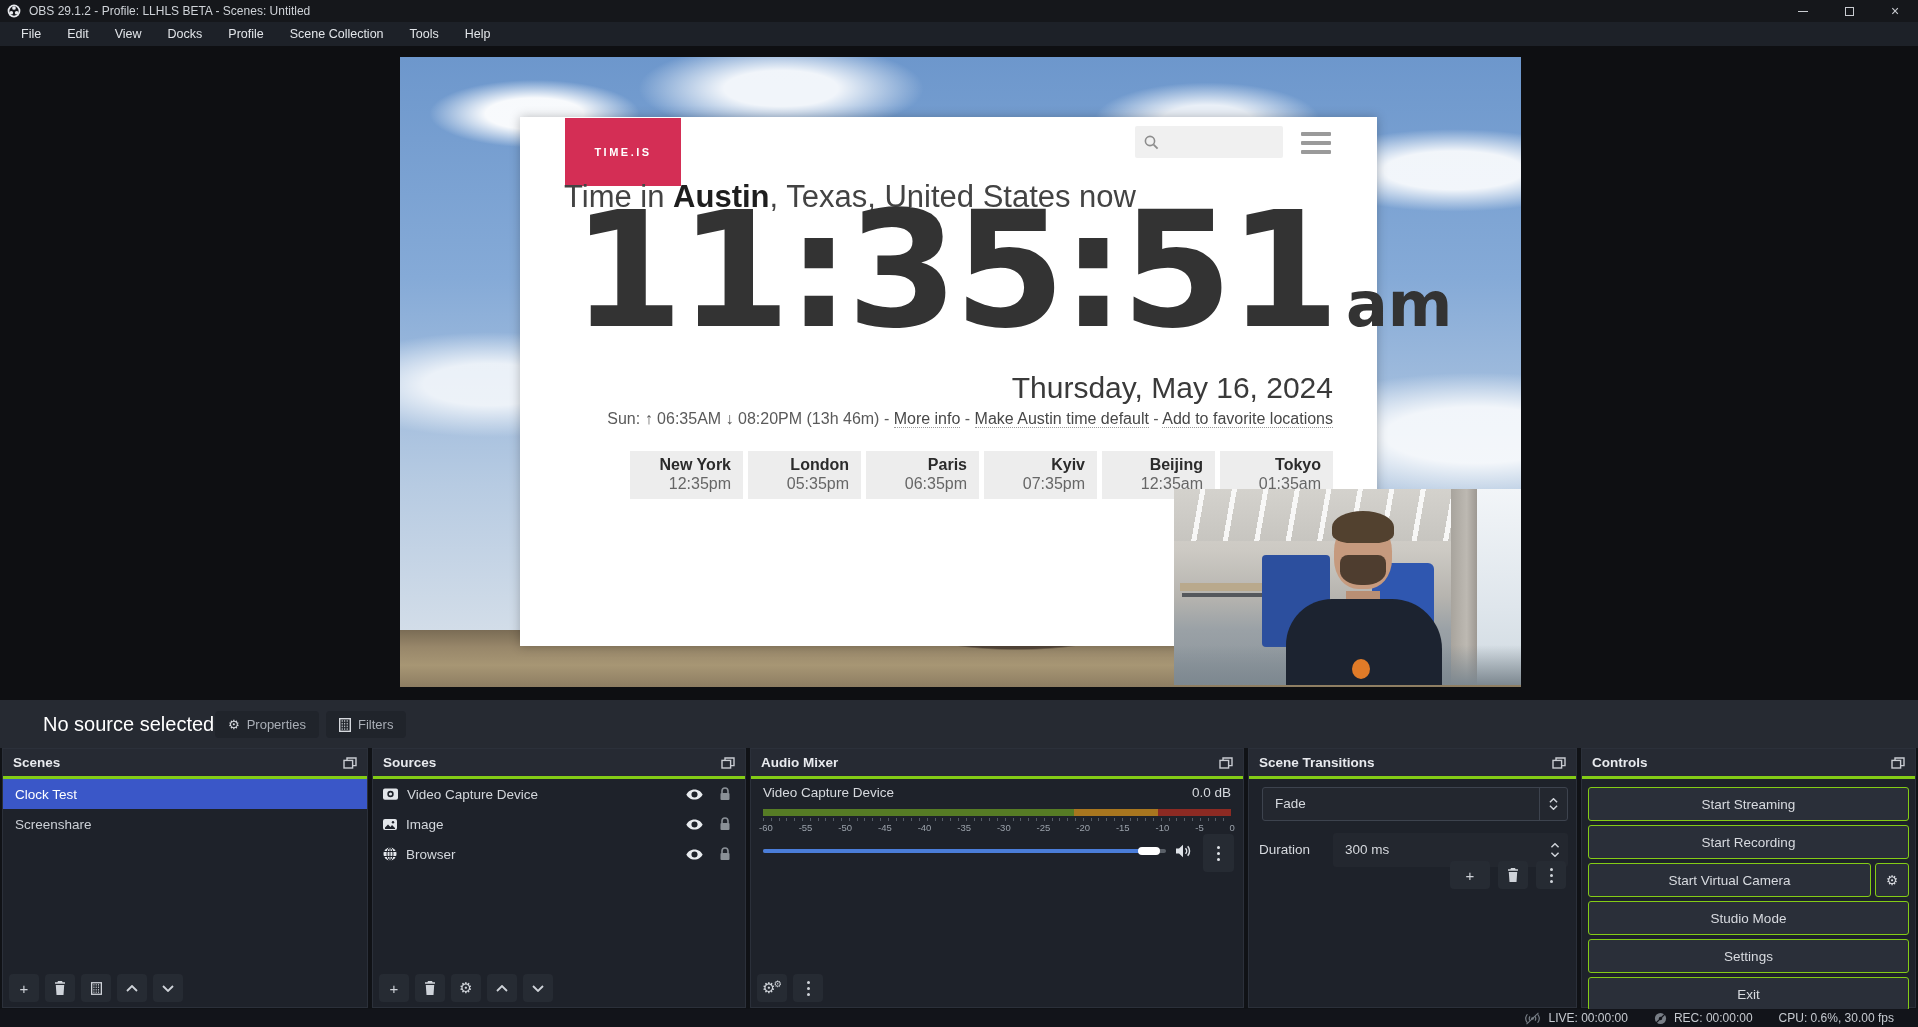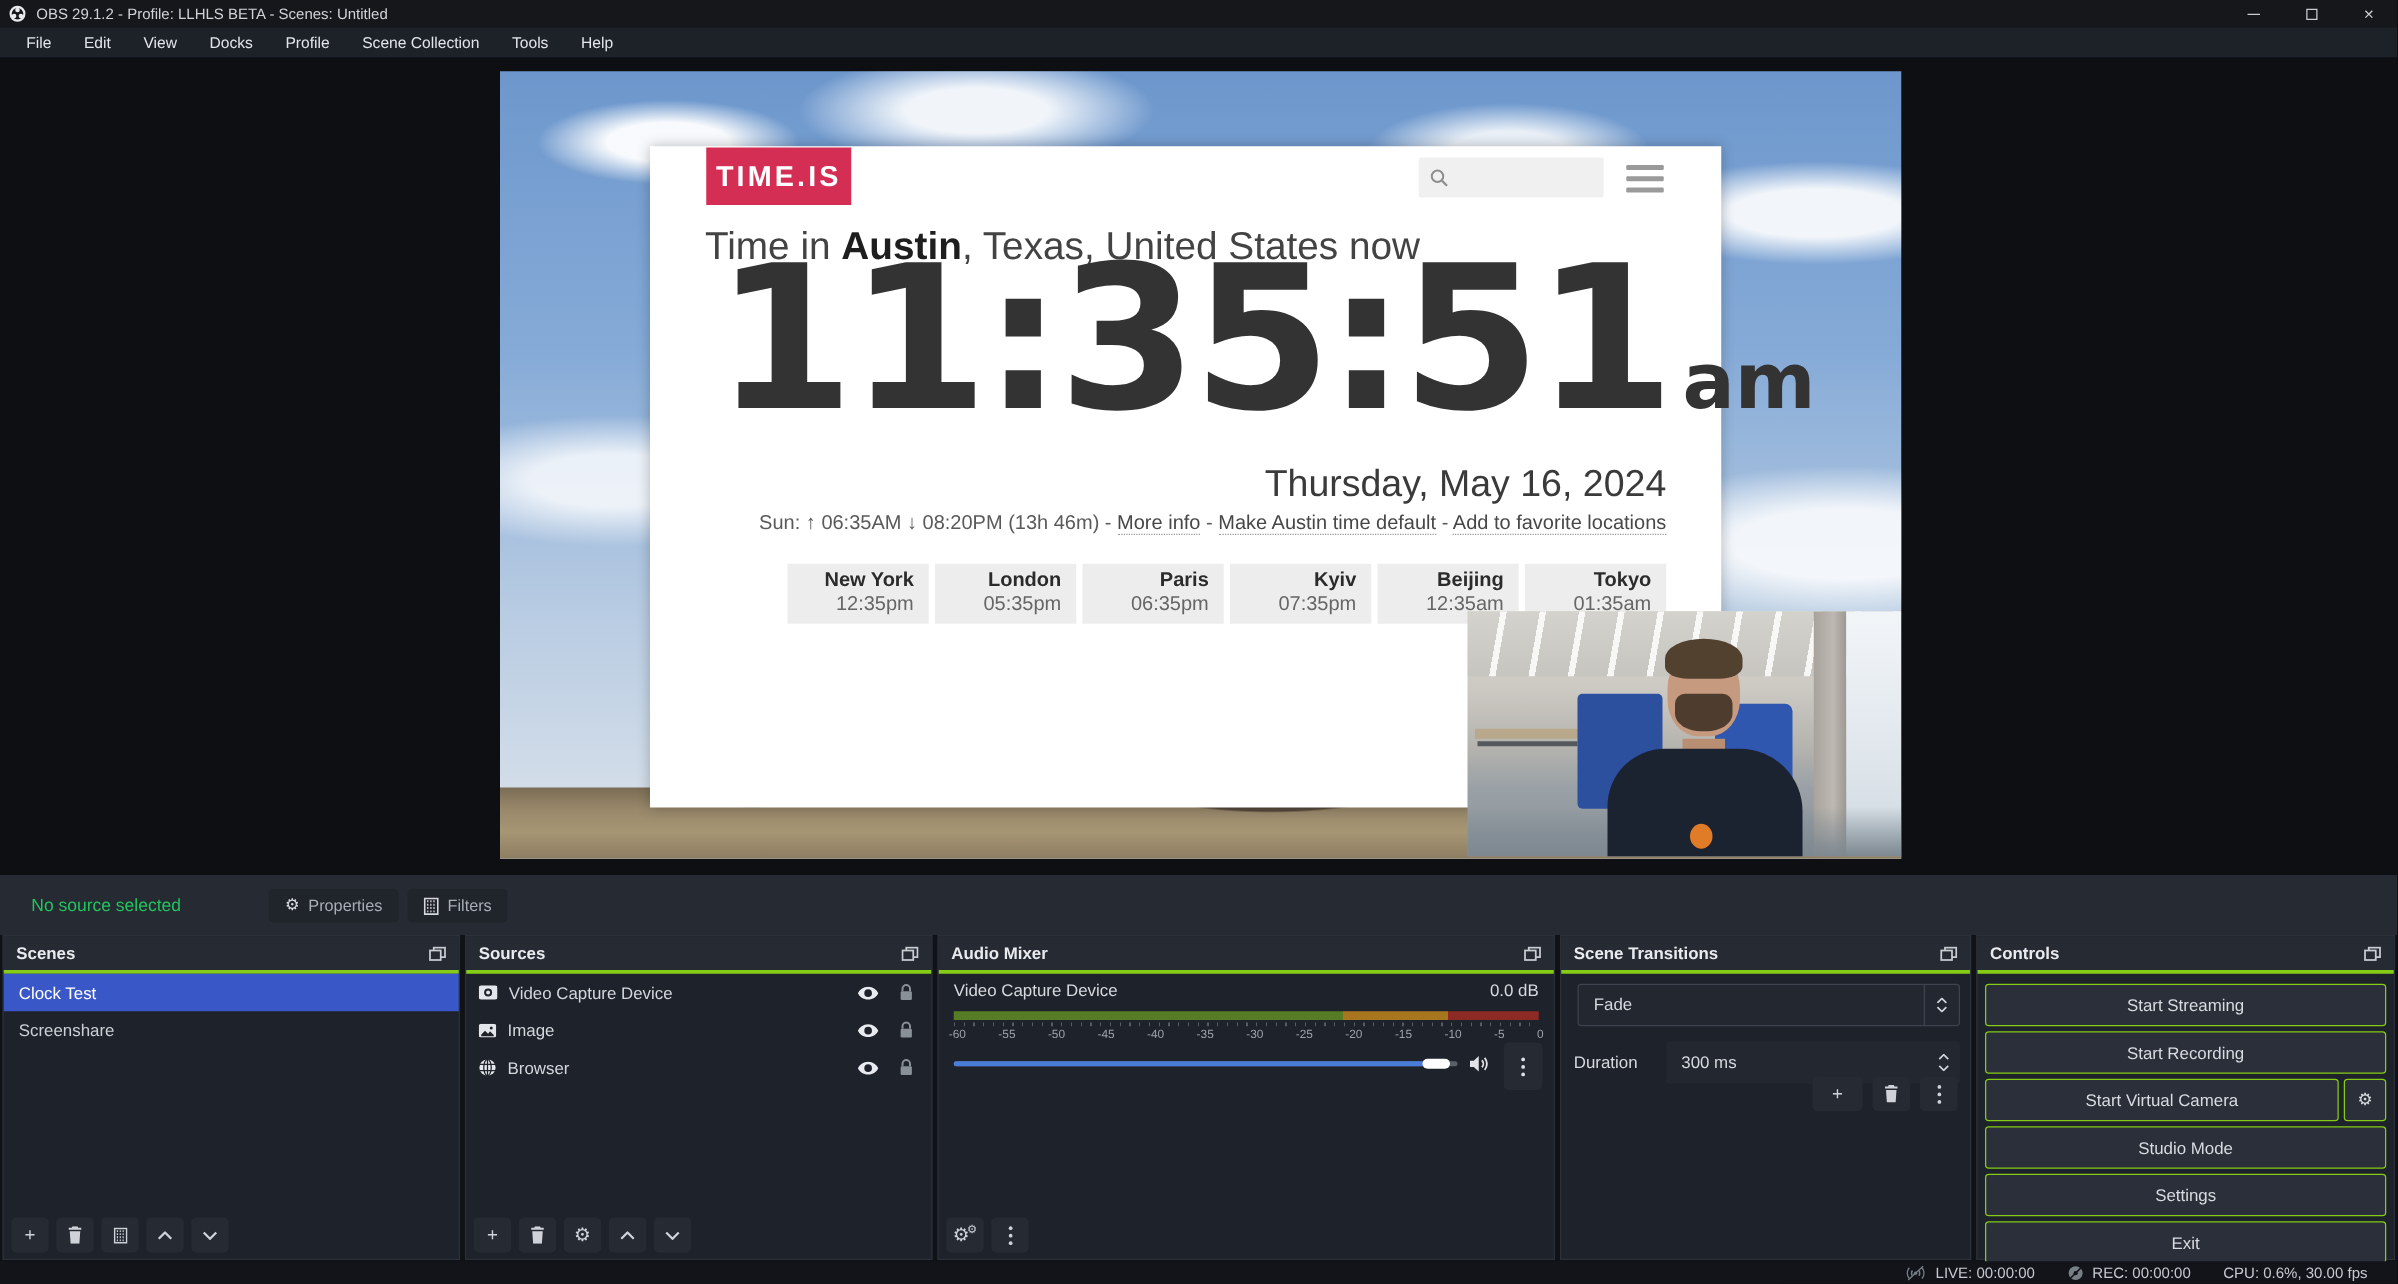--- a/index.html
+++ b/index.html
@@ -31,22 +31,22 @@
       radial-gradient(260px 80px at 96% 60%, rgba(255,255,255,.85) 35%, rgba(255,255,255,0) 78%),
       linear-gradient(180deg,#6d97cc 0%,#85aad7 35%,#b7cbe2 68%,#dde4eb 100%);
   }
   .desert { position:absolute; left:0; bottom:0; width:100%; height:57px;
     background:
       radial-gradient(120px 26px at 18% 0%, #4d443a 60%, rgba(0,0,0,0) 62%),
       radial-gradient(160px 30px at 55% 4%, #57493b 55%, rgba(0,0,0,0) 60%),
       radial-gradient(140px 22px at 85% 2%, #4f463c 55%, rgba(0,0,0,0) 60%),
       linear-gradient(180deg,#7a6c55 0%, #98876a 30%, #a79674 62%, #8d7d62 100%); }
   .webpage { position:absolute; left:120px; top:60px; width:857px; height:529px; background:#ffffff; box-shadow:0 0 10px rgba(0,0,0,.25); color:#3f3f3f; }
-  .ti-logo { position:absolute; left:45px; top:1px; width:116px; height:46px; background:#d42e55; color:#fff;
-    font-weight:bold; font-size:23px; letter-spacing:2.5px; display:flex; align-items:center; justify-content:center; }
+  .ti-logo { position:absolute; left:45px; top:1px; width:116px; height:68px; background:#d42e55; color:#fff;
+    font-weight:bold; font-size:11px; letter-spacing:2.5px; display:flex; align-items:center; justify-content:center; }
   .ti-search { position:absolute; left:615px; top:9px; width:148px; height:32px; background:#f0f0f0; border-radius:2px; display:flex; align-items:center; padding-left:8px; }
   .ti-burger { position:absolute; left:781px; top:15px; width:30px; height:22px; }
   .ti-burger span { position:absolute; left:0; width:30px; height:4px; background:#9a9a9a; border-radius:1px; }
   .ti-burger span:nth-child(2){ top:9px; } .ti-burger span:nth-child(3){ top:18px; }
   .ti-heading { position:absolute; left:44px; top:62px; font-size:31px; color:#434343; white-space:nowrap; }
   .ti-heading b { color:#1e1e1e; }
   .ti-clock { position:absolute; left:52px; top:74px; display:flex; align-items:baseline; font-family:"DejaVu Sans", sans-serif; font-weight:bold; color:#333; }
   .ti-clock .t { font-size:160px; letter-spacing:-4px; line-height:1; }
   .ti-clock .ampm { font-size:62px; margin-left:10px; letter-spacing:0; }
   .ti-date { position:absolute; right:44px; top:254px; font-size:30px; color:#3a3a3a; white-space:nowrap; }
@@ -68,21 +68,21 @@
   .wc-desk { position:absolute; left:6px; top:94px; width:84px; height:8px; background:#b9a98c; box-shadow:0 8px 0 -2px #55585c, 0 18px 0 -4px #45484d; }
   .wc-floor { position:absolute; left:0; bottom:0; width:100%; height:40px; background:linear-gradient(180deg, rgba(138,147,154,0), #7d8890); }
   .wc-torso { position:absolute; left:112px; bottom:-6px; width:156px; height:92px; background:#1c2330; border-radius:46px 50px 0 0; }
   .wc-neck { position:absolute; left:172px; bottom:76px; width:34px; height:18px; background:#b98f74; }
   .wc-head { position:absolute; left:160px; top:30px; width:58px; height:70px; background:#c69a7e; border-radius:46% 46% 42% 42%; }
   .wc-hair { position:absolute; left:158px; top:22px; width:62px; height:32px; background:#52412f; border-radius:50% 50% 30% 30%; }
   .wc-beard { position:absolute; left:166px; top:66px; width:46px; height:30px; background:rgba(62,48,36,.88); border-radius:8px 8px 46% 46%; }
   .wc-logo { position:absolute; left:178px; bottom:6px; width:18px; height:20px; background:#e07b28; border-radius:50%; }
   
   .srcbar { position:absolute; left:0; top:700px; width:1918px; height:48px; background:#262a32; }
-  .srcbar .status { position:absolute; left:25px; top:0; line-height:48px; font-size:14px; color:#22c55e; }
+  .srcbar .status { position:absolute; left:43px; top:0; line-height:48px; font-size:20px; color:#ffffff; }
   .tb-btn { position:absolute; top:11px; height:27px; background:#20242b; border-radius:4px; color:#a9aeb6; font-size:13px;
     display:flex; align-items:center; gap:7px; padding:0 13px; }
   .gear-glyph { font-family:"DejaVu Sans", sans-serif; color:#d6d9de; }
   
   .dock { position:absolute; top:748px; height:260px; background:#1e222a; border:1px solid #2b303a; }
   .dock-header { height:30px; background:#262a33; border-bottom:3px solid #84cc16; display:flex; align-items:center; padding:0 10px; }
   .dock-title { font-weight:bold; font-size:13.5px; color:#e8eaee; flex:1; }
   .dock-body { position:relative; height:228px; }
   .list-item { height:30px; display:flex; align-items:center; padding-left:12px; font-size:13.5px; color:#ccd0d6; }
   .list-item.selected { background:#3a57c8; color:#fff; }

